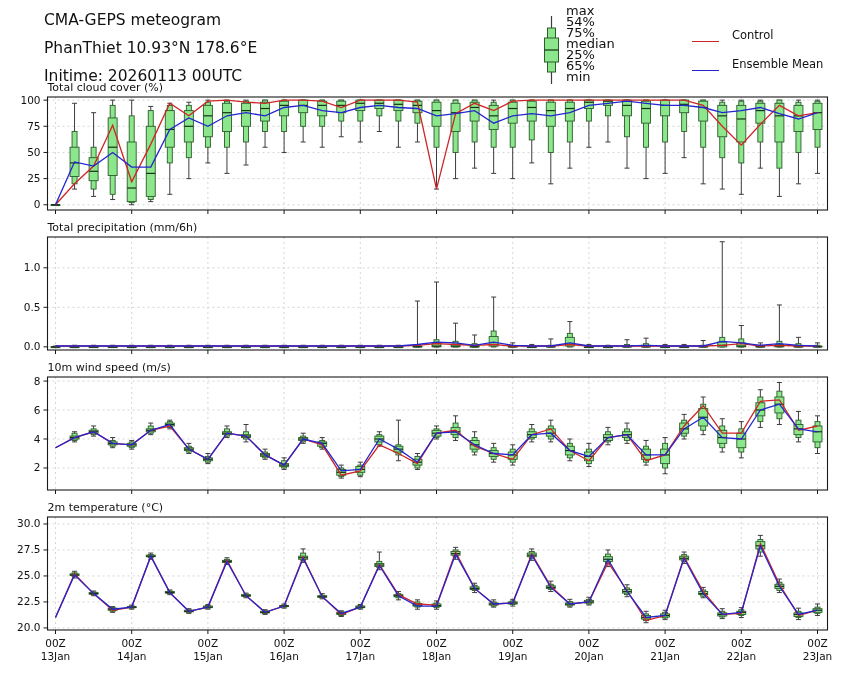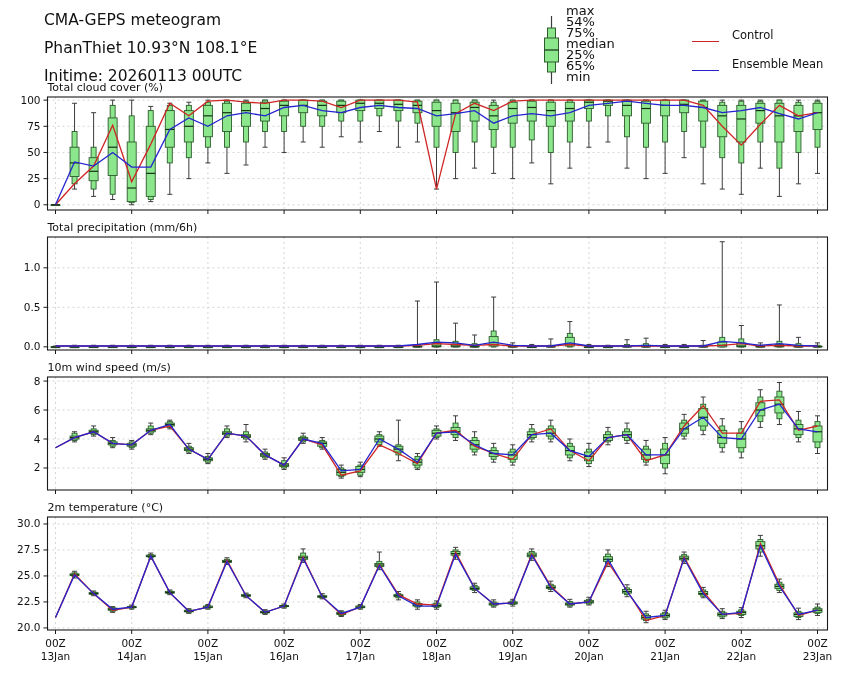--- a/index.html
+++ b/index.html
@@ -1533,21 +1533,21 @@
         <text x="665.1" y="660" text-anchor="middle" font-size="10.5" fill="#111">21Jan</text>
         <text x="741.3000000000001" y="647" text-anchor="middle" font-size="10.5" fill="#111">00Z</text>
         <text x="741.3000000000001" y="660" text-anchor="middle" font-size="10.5" fill="#111">22Jan</text>
         <text x="817.5" y="647" text-anchor="middle" font-size="10.5" fill="#111">00Z</text>
         <text x="817.5" y="660" text-anchor="middle" font-size="10.5" fill="#111">23Jan</text>
       </g>
     </svg>
 
   <div class="hdr">
     <div>CMA-GEPS meteogram</div>
-    <div>PhanThiet 10.93°N 108.1°E</div>
+    <div>PhanThiet 10.93°N 178.6°E</div>
     <div>Initime: 20260113 00UTC</div>
   </div>
 
   <svg class="legend-glyph" width="28" height="84">
     <line x1="13.5" y1="10" x2="13.5" y2="78" stroke="#3c3c3c" stroke-width="1.2"></line>
     <rect x="9.5" y="22" width="8" height="44" fill="#8ce68c" stroke="#2d5c2d" stroke-width="1"></rect>
     <rect x="6.5" y="32" width="14" height="24" fill="#8ce68c" stroke="#2d5c2d" stroke-width="1"></rect>
     <line x1="6.5" y1="44" x2="20.5" y2="44" stroke="#143214" stroke-width="1.2"></line>
   </svg>
 

